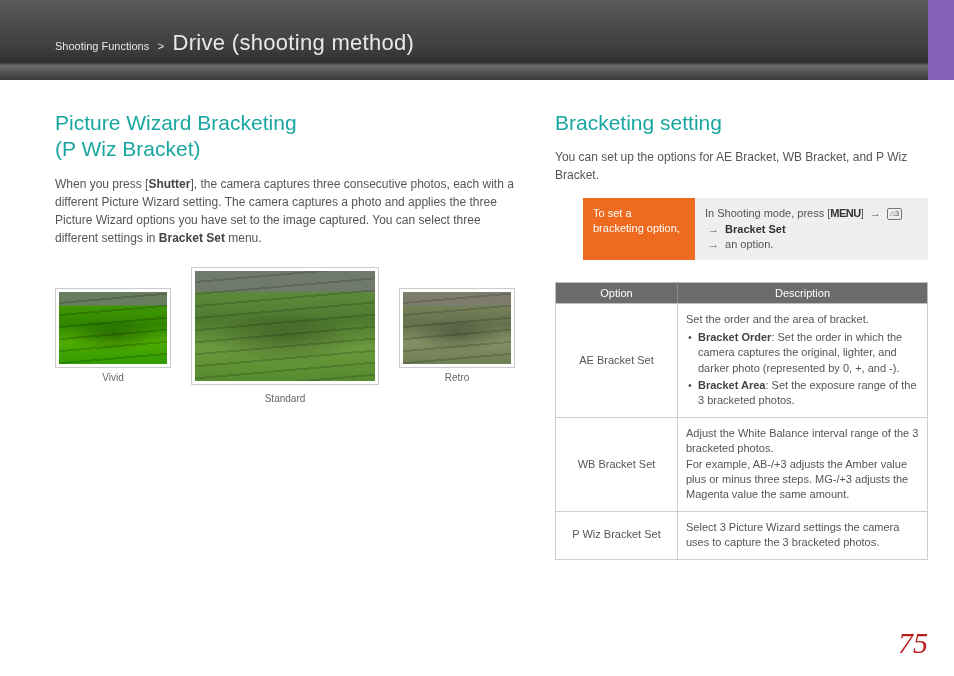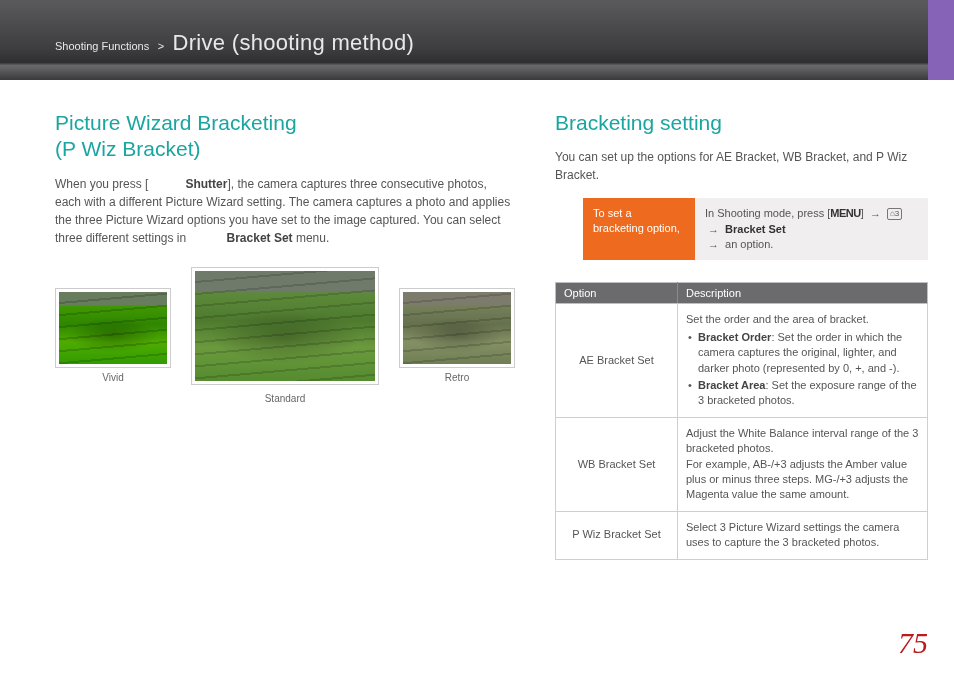--- a/index.html
+++ b/index.html
@@ -39,21 +39,21 @@
     font-size: 21px;
     font-weight: 400;
     line-height: 1.25;
     margin-bottom: 12px;
   }
   p.body {
     font-size: 12px;
     line-height: 1.5;
     color: #555;
   }
-  p.body b { font-weight: 700; color: #444; margin-left: 37px; }
+  p.body b { font-weight: 700; color: #444; }
   .photo-row {
     display: flex;
     align-items: center;
     justify-content: center;
     gap: 20px;
     margin-top: 20px;
   }
   .photo-card { text-align: center; }
   .photo {
     border: 1px solid #ccc;
@@ -92,21 +92,21 @@
   .arrow { margin: 0 3px; }
   .menu-icon { font-weight: 700; letter-spacing: -0.5px; }
   .mode-icon {
     display: inline-block; border: 1px solid #777; border-radius: 2px;
     font-size: 8px; padding: 0 2px; line-height: 10px; vertical-align: 1px;
   }
   table.opt {
     width: 100%; border-collapse: collapse; margin-top: 22px; font-size: 11px;
   }
   table.opt th {
-    background: #6b6b6d; color: #fff; text-align: left; font-weight: 400;
+    background: #6b6b6d; color: #fff; text-align: center; font-weight: 400;
     padding: 4px 8px; border: 1px solid #bfbfbf;
   }
   table.opt th:first-child { width: 122px; border-right: 1px solid #8a8a8a; }
   table.opt td {
     border: 1px solid #cfcfcf; padding: 8px 8px; vertical-align: top;
     color: #555; line-height: 1.4;
   }
   table.opt td.name { text-align: center; vertical-align: middle; }
   table.opt ul { list-style: none; padding: 0; margin-top: 2px; }
   table.opt ul li { position: relative; padding-left: 12px; margin-top: 2px; }

